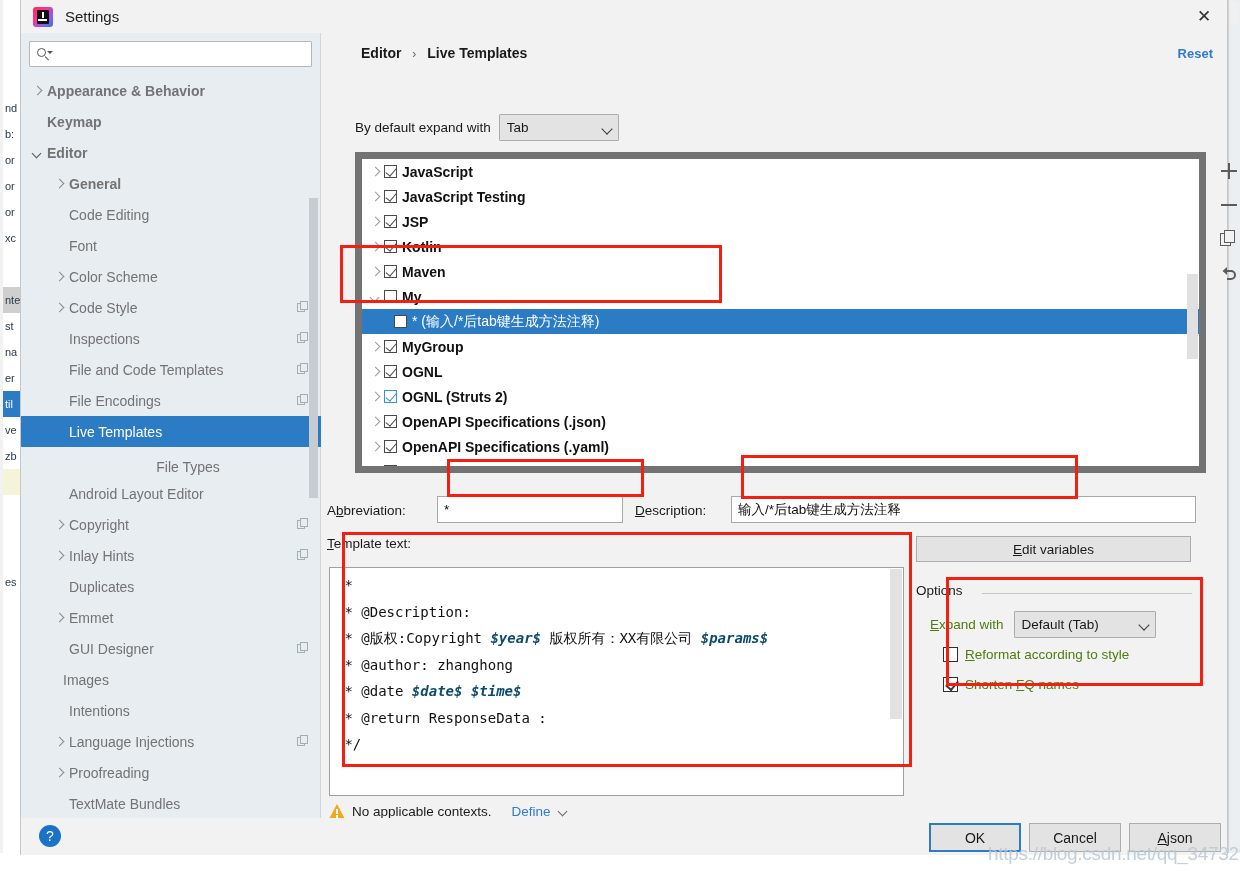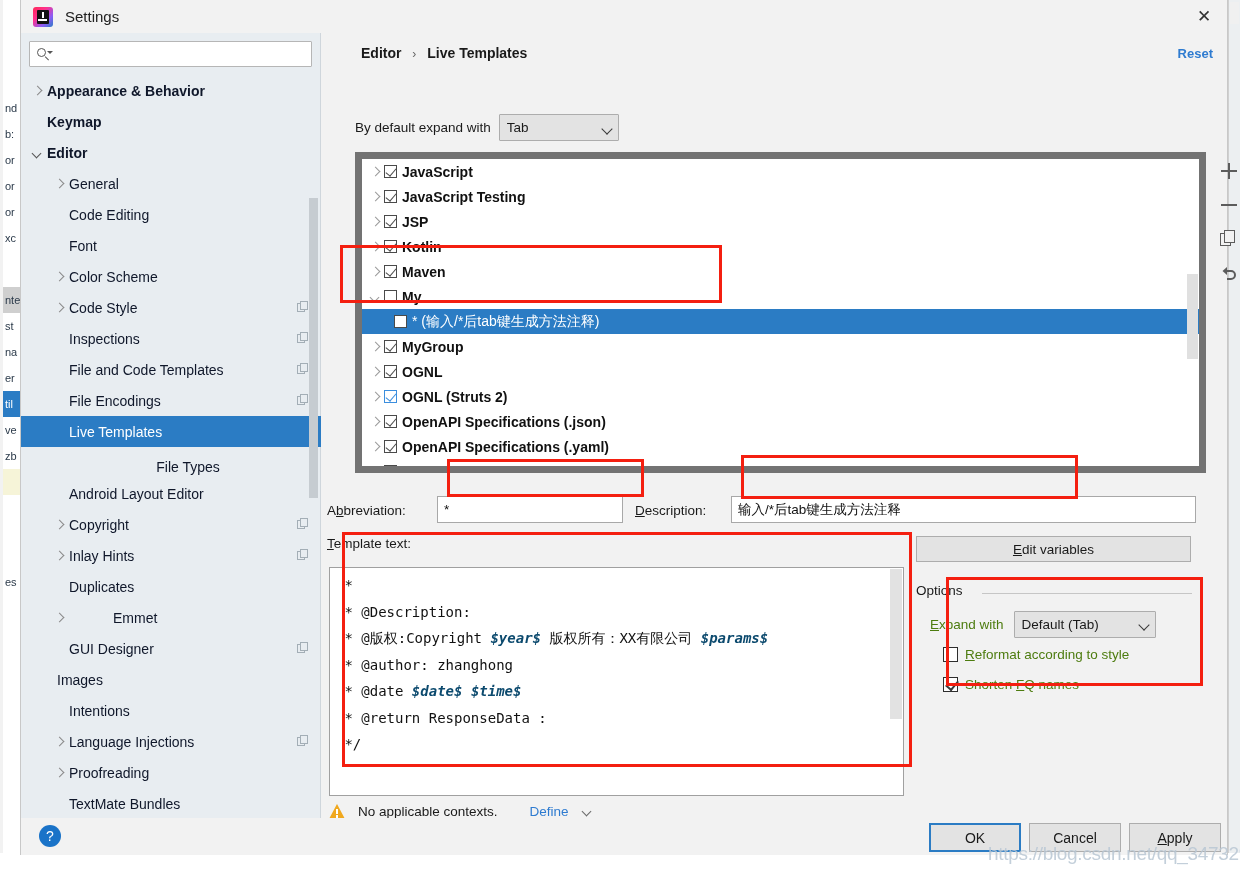--- a/index.html
+++ b/index.html
@@ -78,21 +78,21 @@
   .search-ico .h { position:absolute; left:9px; top:9px; width:5px;height:1.4px;
     background:#555; transform:rotate(45deg); transform-origin:left center;}
   .search-ico .tri { position:absolute; left:11px; top:4px; width:0;height:0;
     border-left:3px solid transparent;border-right:3px solid transparent;border-top:3.5px solid #555;}
   .search-input { border:none; outline:none; flex:1; font-size:12px; height:20px;
      font-family:"Liberation Sans",sans-serif; background:transparent;}
 
   .tree { position:absolute; left:0; top:42px; width:300px; height:743px; overflow:hidden; }
   .tnode {
     display:flex; align-items:center; height:31px; padding-right:10px;
-    font-size:14px; color:#0f172a; white-space:nowrap; position:relative;
+    font-size:14px; color:#737373; white-space:nowrap; position:relative;
   }
   .tnode.sel { background:#2b7cc4; color:#fff; }
   .tnode.bold { font-weight:bold; }
   .arrow { width:12px; height:12px; flex:none; position:relative; margin-right:4px; }
   .arrow.right::before {
     content:''; position:absolute; left:3px; top:2px; width:6px;height:6px;
     border-right:1.8px solid #8a8a8a; border-bottom:1.8px solid #8a8a8a;
     transform: rotate(-45deg);
   }
   .arrow.down::before {
@@ -193,21 +193,21 @@
   .optgroup .legend { position:absolute; left:0; top:0; font-size:13.5px; background:#f2f2f2; padding-right:6px; }
   .optgroup .rule { position:absolute; left:66px; top:10px; right:0; height:1px; background:#c6c6c6; }
   .opt-inner { position:absolute; left:14px; top:26px; }
   .opt-line { display:flex; align-items:center; gap:10px; height:30px; }
   .cbx { width:15px;height:15px;border:1.5px solid #2e2e2e;background:#fff;position:relative;flex:none; }
   .cbx.checked::after{content:'';position:absolute;left:3.5px;top:0px;width:6px;height:10px;
     border-right:2px solid #3a3a3a;border-bottom:2px solid #3a3a3a;transform:rotate(40deg);}
   .opt-txt { font-size:13.5px; color:#4d7c0f; }
 
   
-  .warnrow { position:absolute; left:341px; top:771px; display:flex; align-items:center; gap:12px; }
+  .warnrow { position:absolute; left:341px; top:771px; display:flex; align-items:center; gap:6px; }
   .warn-ico { width:17px;height:15px;position:relative;flex:none;}
   .warn-ico .tri{position:absolute;left:0;top:0;width:0;height:0;
     border-left:8.5px solid transparent;border-right:8.5px solid transparent;border-bottom:15px solid #f0a81e;}
   .warn-ico .ex{position:absolute;left:7.3px;top:5px;width:2.2px;height:5px;background:#fff;}
   .warn-ico .dot{position:absolute;left:7.3px;top:11.4px;width:2.2px;height:2.2px;background:#fff;}
   .warn-txt { font-size:13.5px; color:#1a1a1a; }
   .define-link { font-size:13.5px; color:#2e7bd0; cursor:pointer; }
   .dchev { width:12px;height:12px;position:relative;display:inline-block;}
   .dchev::before{content:'';position:absolute;left:2px;top:2px;width:6px;height:6px;
     border-right:1.4px solid #6a6a6a;border-bottom:1.4px solid #6a6a6a;transform:rotate(45deg);}
@@ -293,21 +293,21 @@
               <span>Appearance &amp; Behavior</span>
             </div>
             <div class="tnode bold" style="padding-left: 10px;">
               <span class="arrow"></span>
               <span>Keymap</span>
             </div>
             <div class="tnode bold" style="padding-left: 10px;">
               <span class="arrow down"></span>
               <span>Editor</span>
             </div>
-            <div class="tnode" style="padding-left: 32px;">
+            <div class="tnode" style="padding-left: 32px; font-weight: bold;">
               <span class="arrow right"></span>
               <span>General</span>
             </div>
             <div class="tnode" style="padding-left: 32px;">
               <span class="arrow"></span>
               <span>Code Editing</span>
             </div>
             <div class="tnode" style="padding-left: 32px;">
               <span class="arrow"></span>
               <span>Font</span>
@@ -373,33 +373,33 @@
               <span>Inlay Hints</span>
               <span class="copy-ico">
                 <span class="a"></span>
                 <span class="b"></span>
               </span>
             </div>
             <div class="tnode" style="padding-left: 32px;">
               <span class="arrow"></span>
               <span>Duplicates</span>
             </div>
-            <div class="tnode" style="padding-left: 32px; gap: 44px;">
+            <div class="tnode" style="padding-left: 32px;">
               <span class="arrow right"></span>
               <span>Emmet</span>
             </div>
             <div class="tnode" style="padding-left: 32px;">
               <span class="arrow"></span>
               <span>GUI Designer</span>
               <span class="copy-ico">
                 <span class="a"></span>
                 <span class="b"></span>
               </span>
             </div>
-            <div class="tnode" style="padding-left: 20px; text-align: center;">
+            <div class="tnode" style="padding-left: 26px; text-align: center;">
               <span class="arrow"></span>
               <span>Images</span>
             </div>
             <div class="tnode" style="padding-left: 32px; text-align: right;">
               <span class="arrow"></span>
               <span>Intentions</span>
             </div>
             <div class="tnode" style="padding-left: 32px;">
               <span class="arrow right"></span>
               <span>Language Injections</span>
@@ -598,21 +598,21 @@
         </div>
 
       </div>
     </div>
 
     <div class="footer">
       <div class="help-btn">?</div>
       <div class="btn default" style="left:908px;width:92px;">OK</div>
       <div class="btn" style="left:1008px;width:92px;">Cancel</div>
       <div class="btn" style="left:1108px;width:92px;">
-        <span><u>A</u><span id="apply-rest">pply</span></span>
+        <span><u>A</u><span id="apply-rest">json</span></span>
       </div>
     </div>
   </div>
 
   <div class="redbox" style="left:340px; top:245px; width:382px; height:58px;"></div>
   <div class="redbox" style="left:447px; top:459px; width:197px; height:38px;"></div>
   <div class="redbox" style="left:741px; top:455px; width:337px; height:44px;"></div>
   <div class="redbox" style="left:342px; top:532px; width:570px; height:235px;"></div>
   <div class="redbox" style="left:946px; top:577px; width:257px; height:109px;"></div>
 

